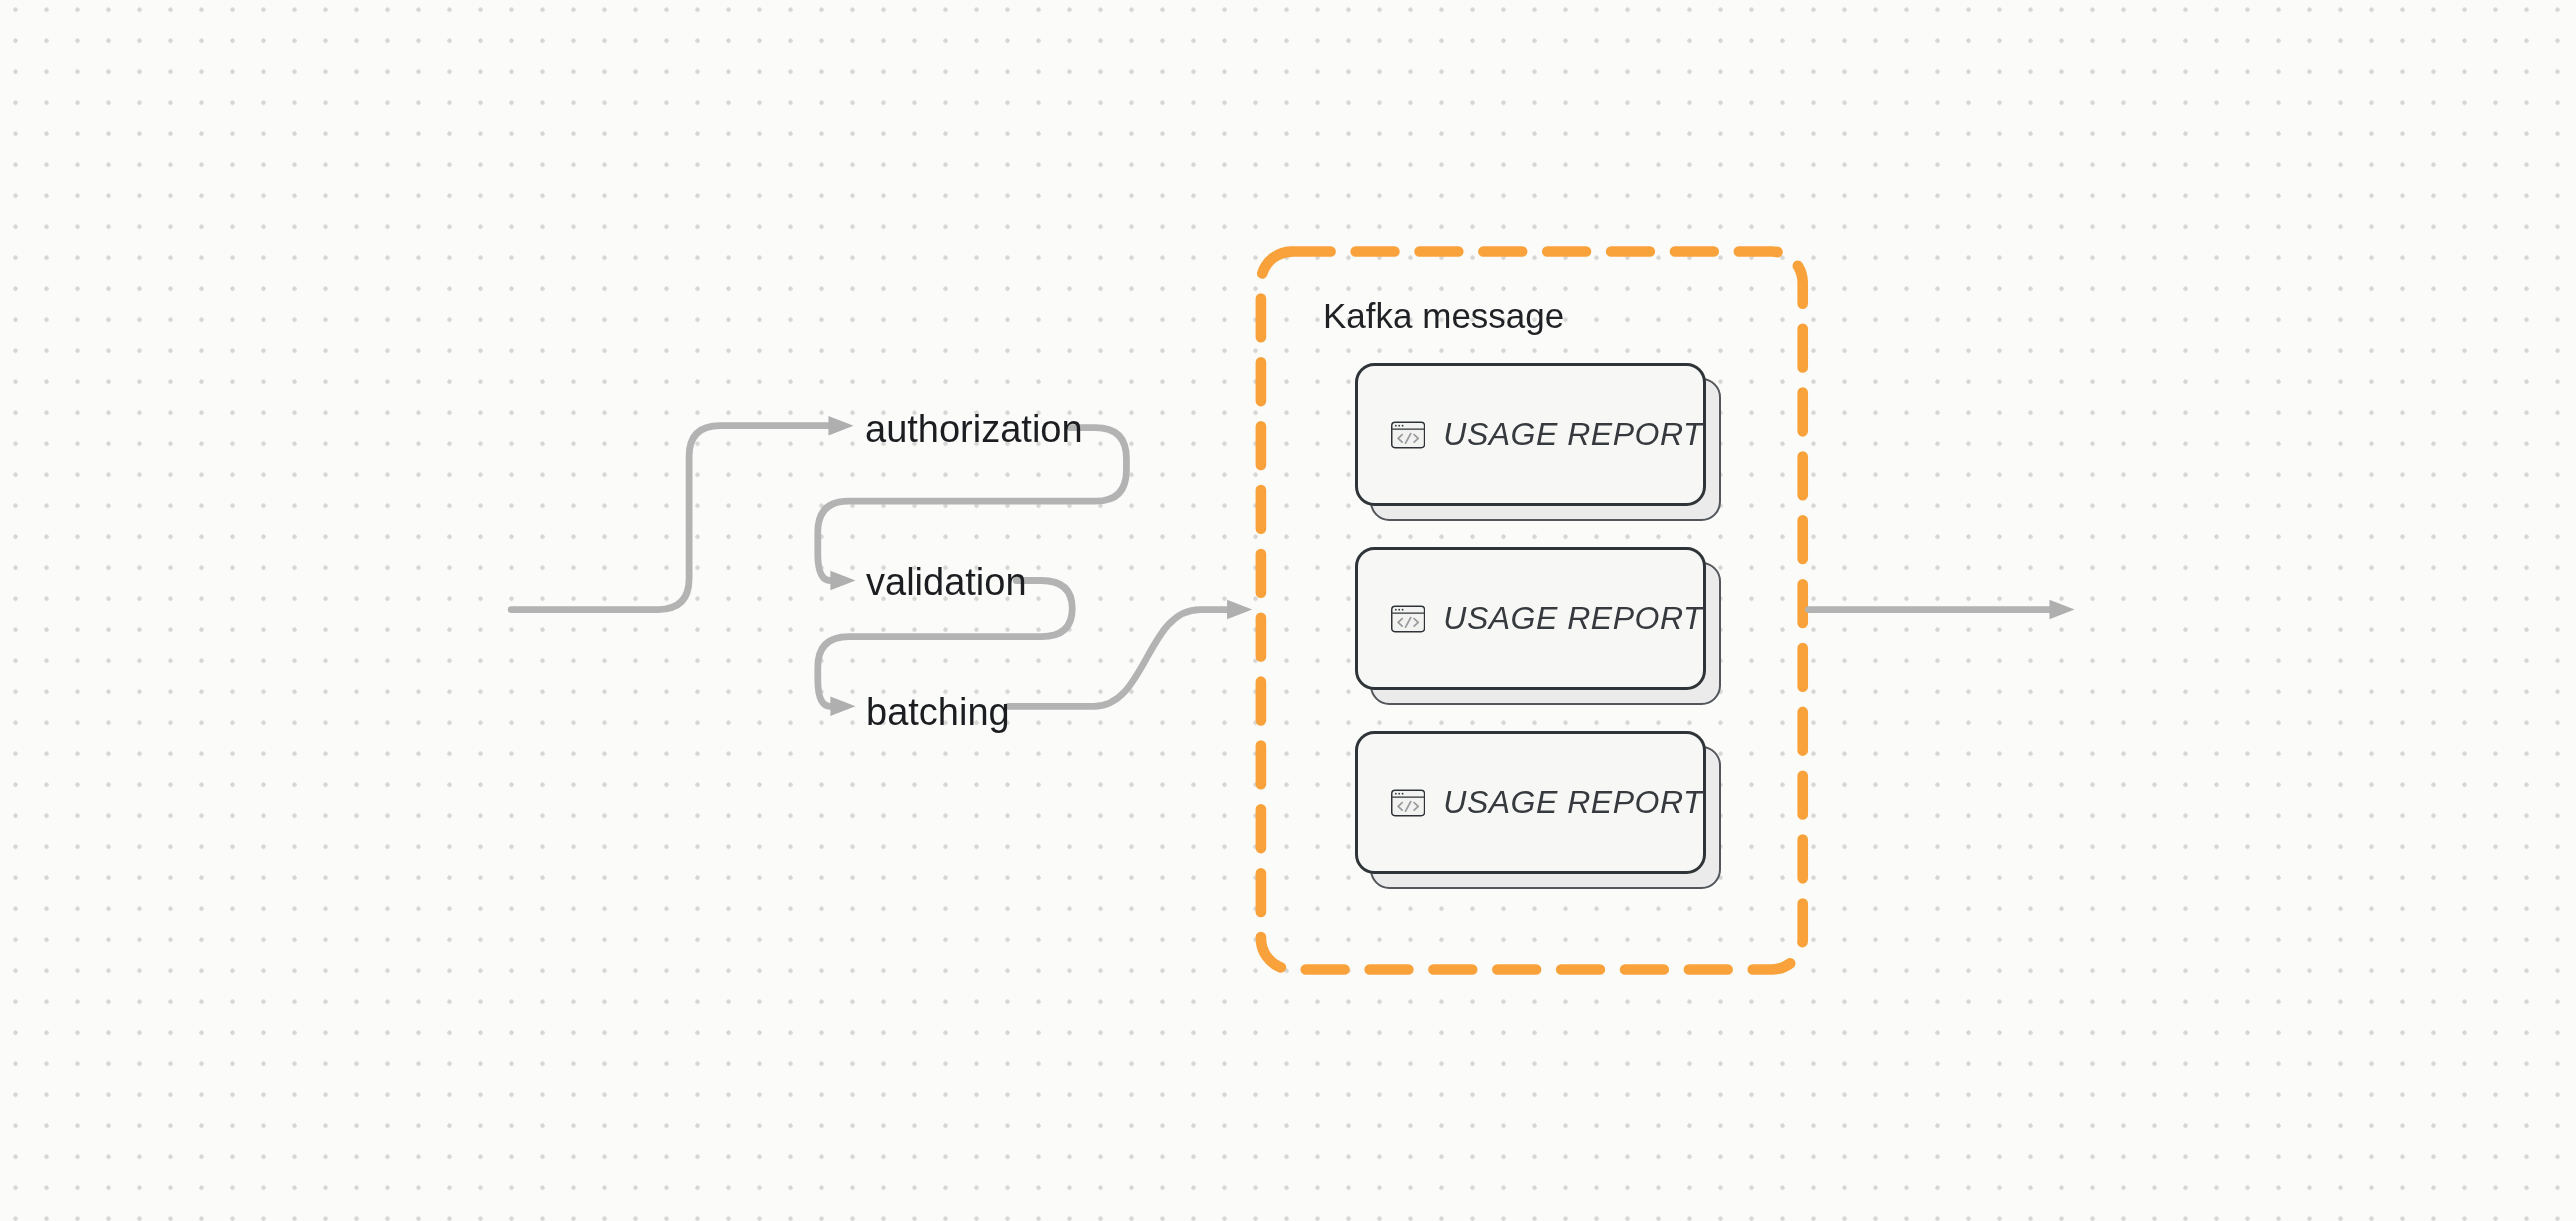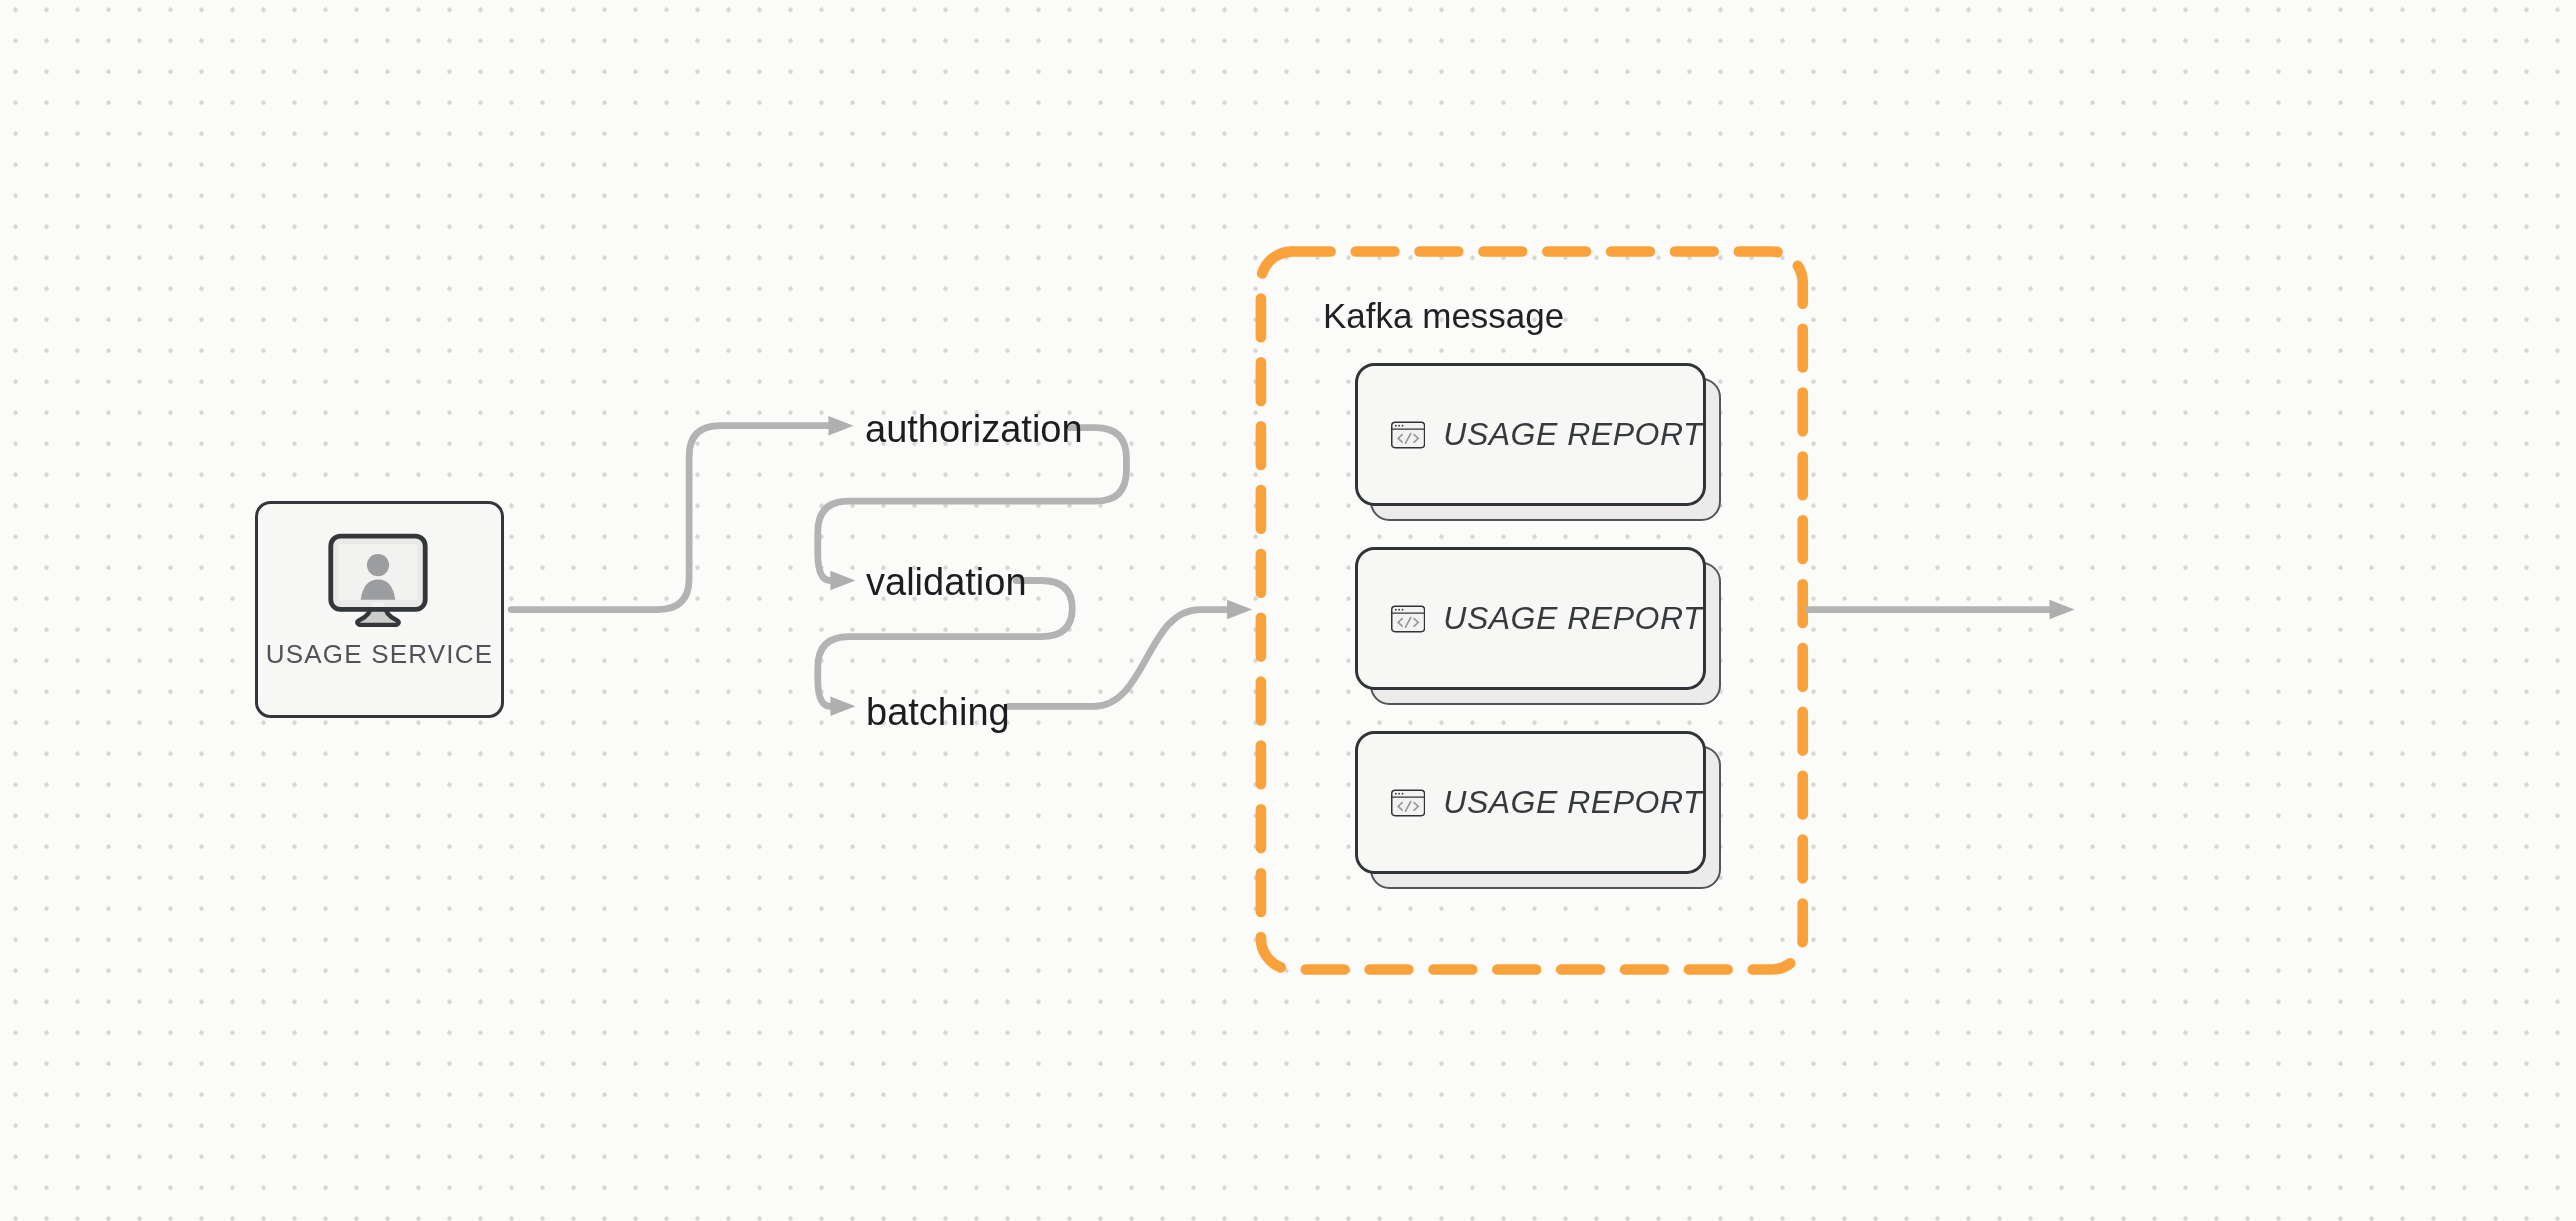--- a/index.html
+++ b/index.html
@@ -77,36 +77,20 @@
 
     <g fill="none" stroke="#B3B3B3" stroke-width="7" stroke-linecap="round" stroke-linejoin="round">
       <path d="M 528 630 H 680 Q 712 630 712 598 V 472 Q 712 440 744 440 H 856" marker-end="url(#arrow)"></path>
       <path d="M 1106 442 H 1132 Q 1164 442 1164 474 V 486 Q 1164 518 1132 518 H 877 Q 845 518 845 550 V 572 Q 845 600 858 600" marker-end="url(#arrow)"></path>
       <path d="M 1050 600 H 1076 Q 1108 600 1108 629 Q 1108 658 1076 658 H 877 Q 845 658 845 690 V 702 Q 845 730 858 730" marker-end="url(#arrow)"></path>
       <path d="M 1042 730 H 1130 C 1185 730 1185 630 1240 630 H 1268" marker-end="url(#arrow)"></path>
       <path d="M 1869 630 H 2118" marker-end="url(#arrow)"></path>
     </g>
   </svg>
 
-  <div class="node node-usage">
-    <svg class="node-icon usage-monitor-icon" width="106" height="97" viewBox="0 0 110 100">
-
-      <path d="M48 74 C48 83 42 87 36 90 Q31 92.5 36 95 H74 Q79 92.5 74 90 C68 87 62 83 62 74 Z" fill="#CCCDCB" stroke="#33373B" stroke-width="4.5" stroke-linejoin="round"></path>
-
-      <rect x="6" y="3" width="98" height="76" rx="10" fill="#E9EAE8" stroke="#33373B" stroke-width="5"></rect>
-
-      <rect x="14" y="11" width="82" height="58" rx="3" fill="#F2F2F0"></rect>
-
-      <circle cx="55" cy="33" r="11.5" fill="#9B9D9E"></circle>
-      <path d="M37 69 Q40 48 55 48 Q70 48 73 69 Z" fill="#9B9D9E"></path>
-
-      <rect x="48.5" y="71.5" width="13" height="5" rx="2.5" fill="#F2F2F0"></rect>
-    </svg>
-    <div class="node-label">USAGE SERVICE</div>
-  </div>
 
   <div class="flow-label fl-auth">authorization</div>
   <div class="flow-label fl-valid">validation</div>
   <div class="flow-label fl-batch">batching</div>
 
   <div class="group-label">Kafka message</div>
 
   <div class="card card-1">
     <div class="card-shadow"></div>
     <div class="card-body">

